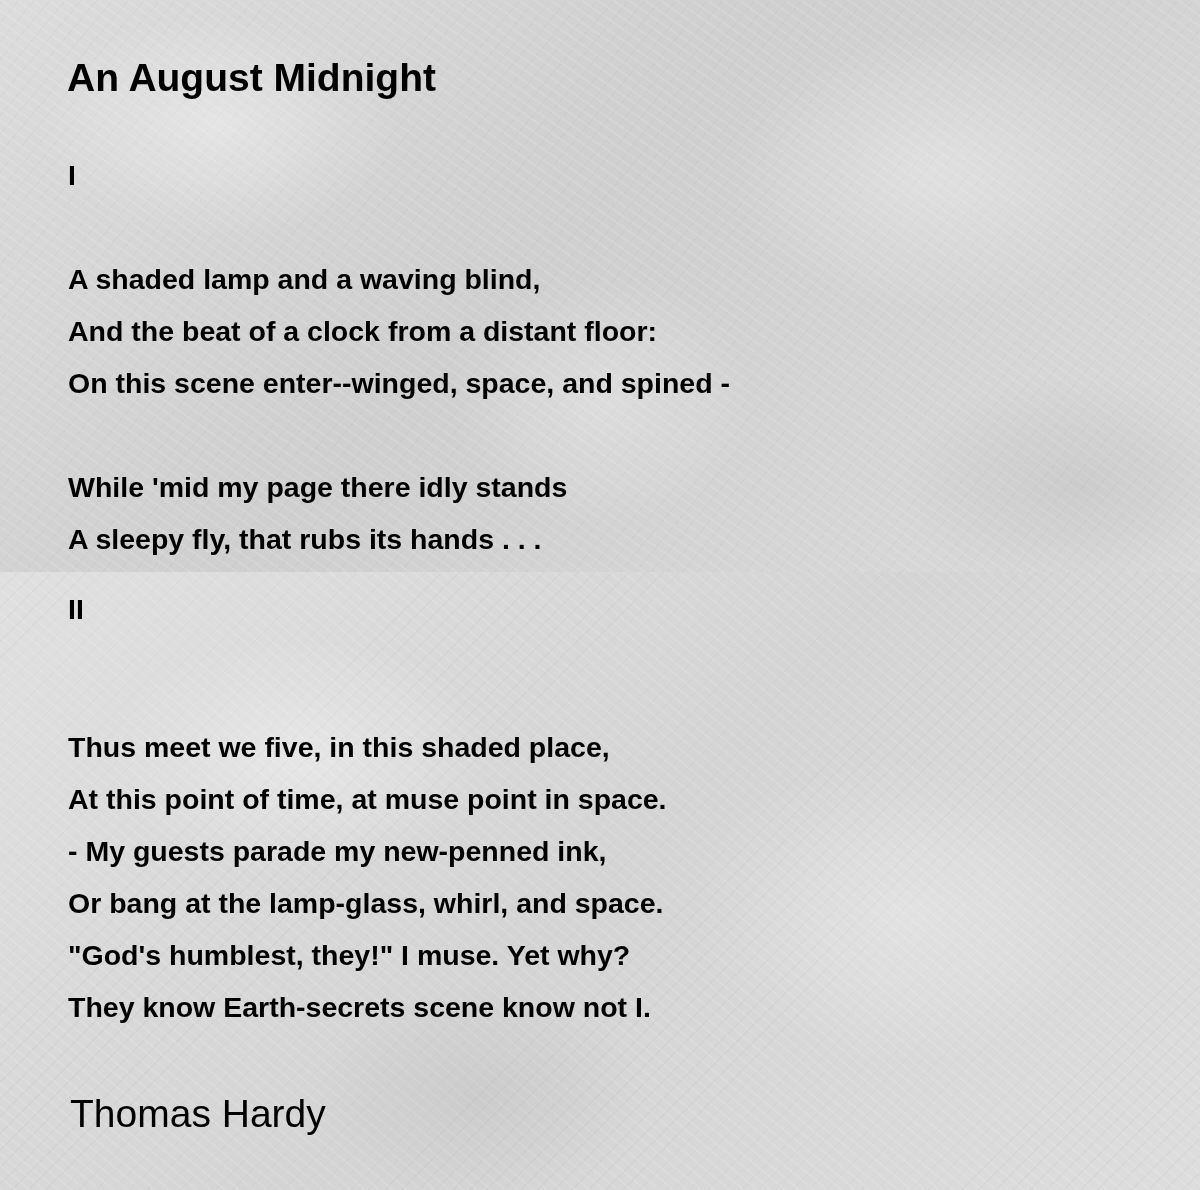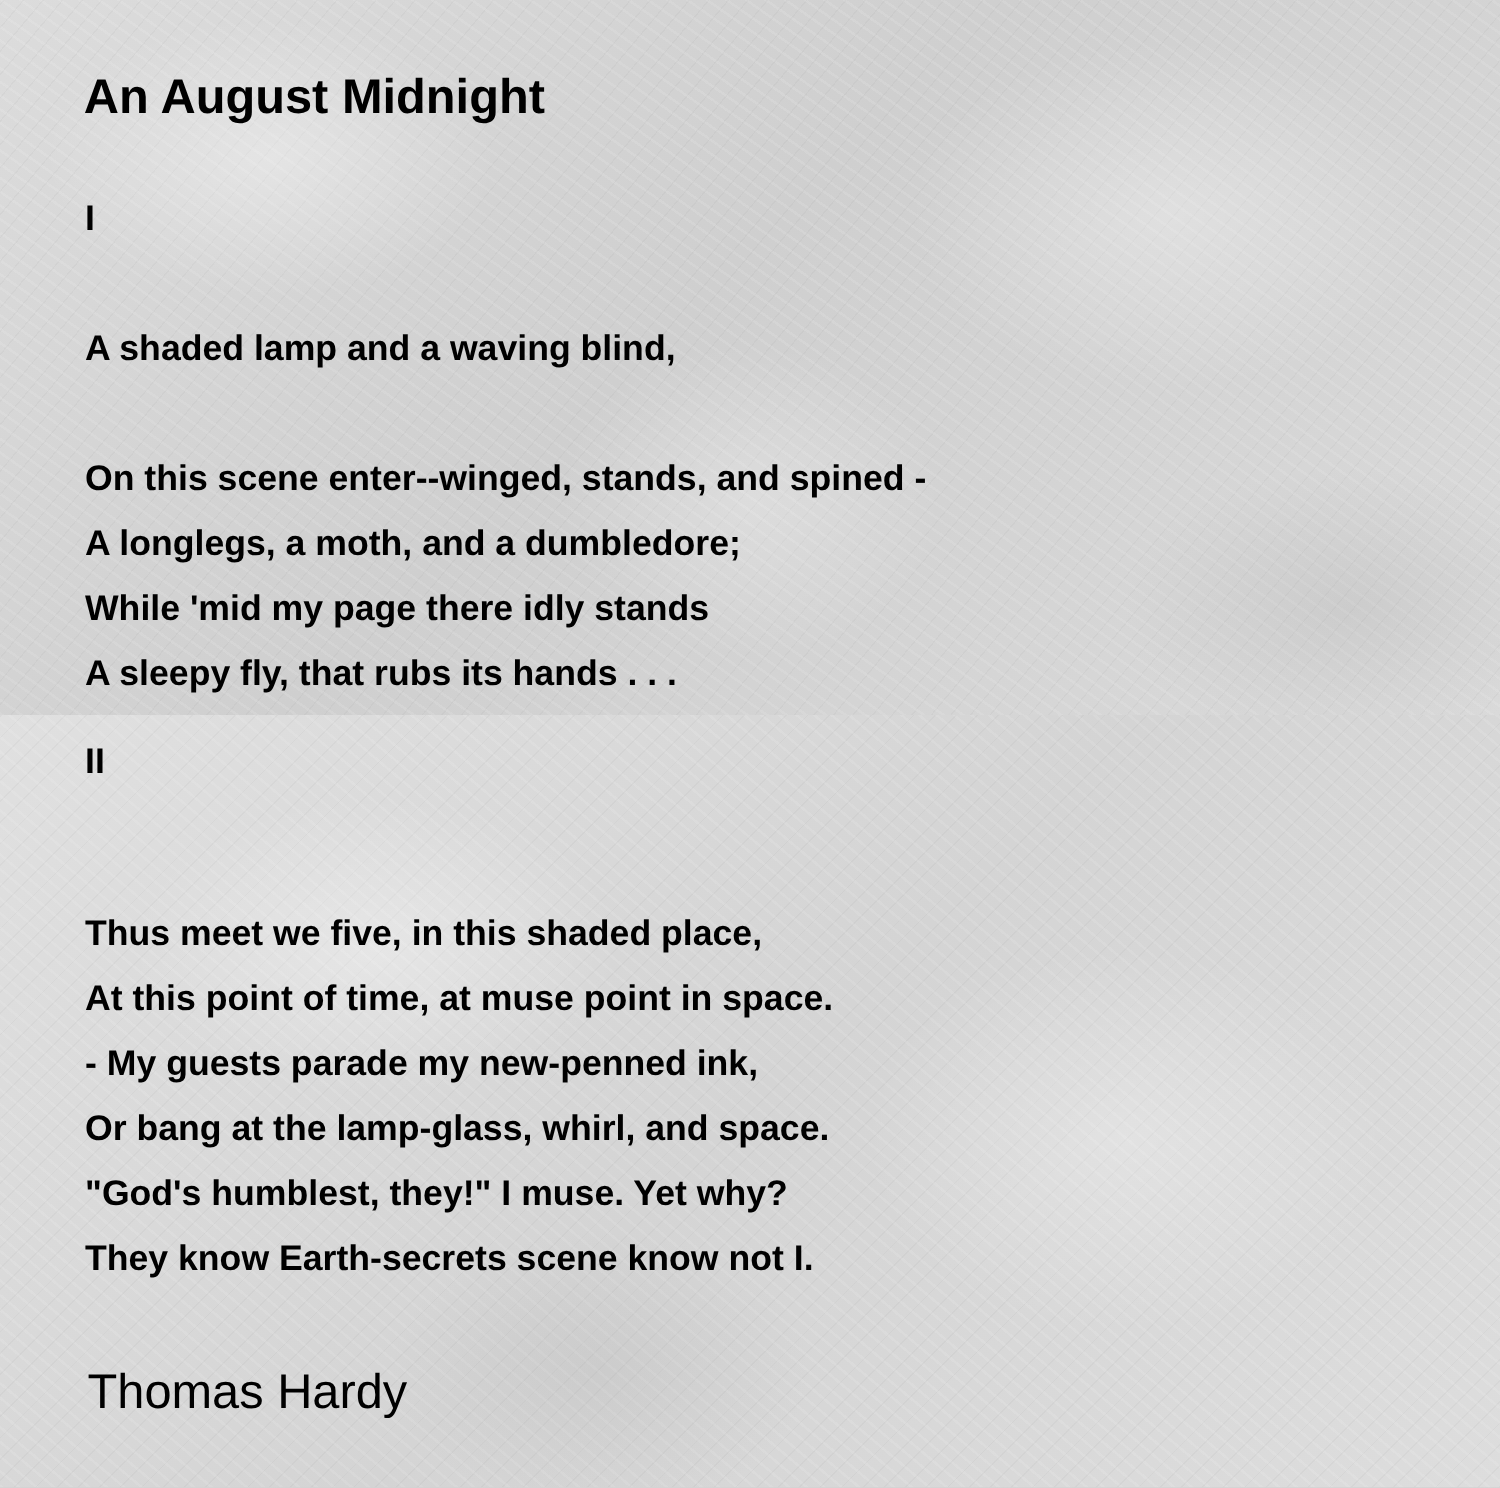--- a/index.html
+++ b/index.html
@@ -49,22 +49,22 @@
 
 <div class="bg bg-top"></div>
 <div class="bg bg-bottom"></div>
 
 <div class="content">
   <div class="title">An August Midnight</div>
 
   <div class="line" style="top:158px">I</div>
 
   <div class="line" style="top:262px">A shaded lamp and a waving blind,</div>
-  <div class="line" style="top:366px">On this scene enter--winged, stands, and spined -</div>
-  <div class="line" style="top:418px">A longlegs, a moth, and a dumbledore;</div>
+  <div class="line" style="top:314px">And the beat of a clock from a distant floor:</div>
+  <div class="line" style="top:366px">On this scene enter--winged, space, and spined -</div>
   <div class="line" style="top:470px">While 'mid my page there idly stands</div>
   <div class="line" style="top:522px">A sleepy fly, that rubs its hands . . .</div>
 
   <div class="line" style="top:592px">II</div>
 
   <div class="line" style="top:730px">Thus meet we five, in this shaded place,</div>
   <div class="line" style="top:782px">At this point of time, at muse point in space.</div>
   <div class="line" style="top:834px">- My guests parade my new-penned ink,</div>
   <div class="line" style="top:886px">Or bang at the lamp-glass, whirl, and space.</div>
   <div class="line" style="top:938px">"God's humblest, they!" I muse. Yet why?</div>

